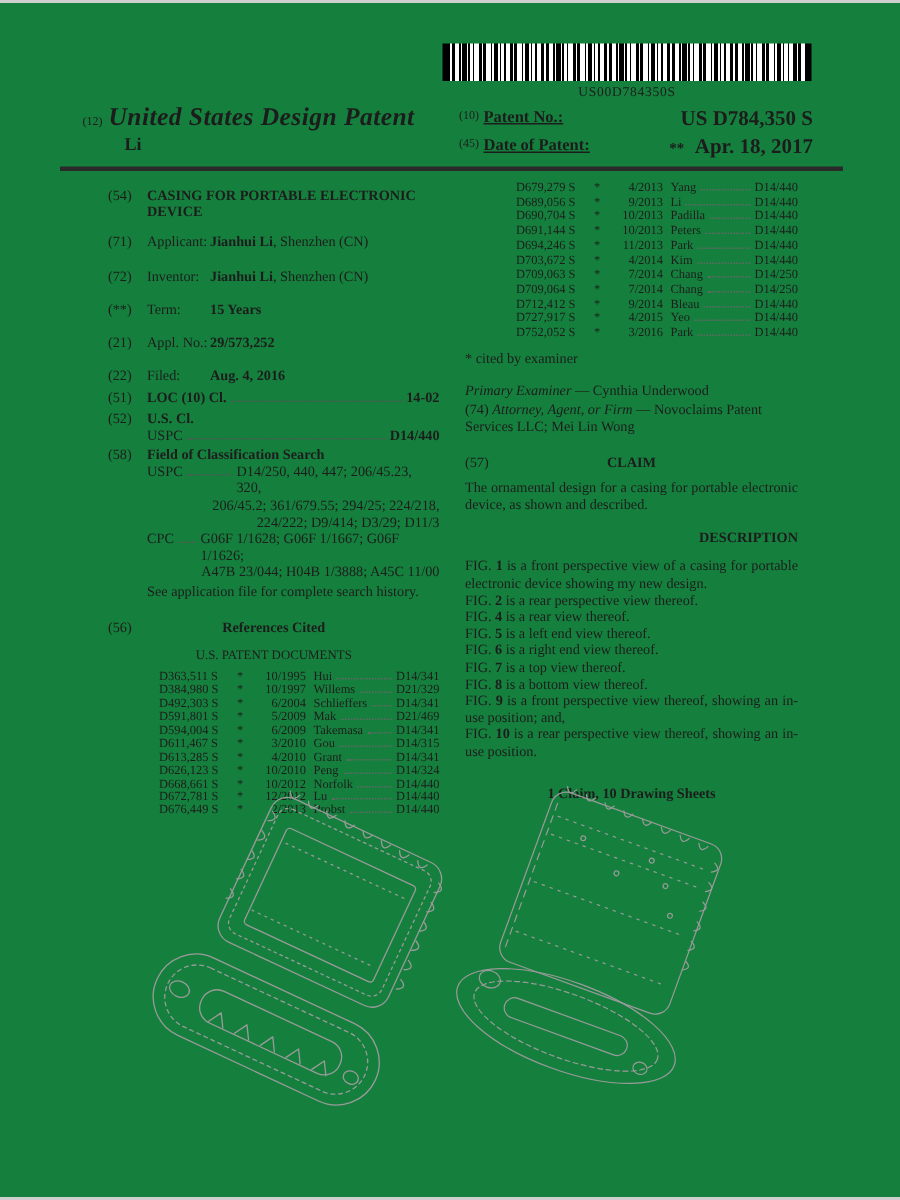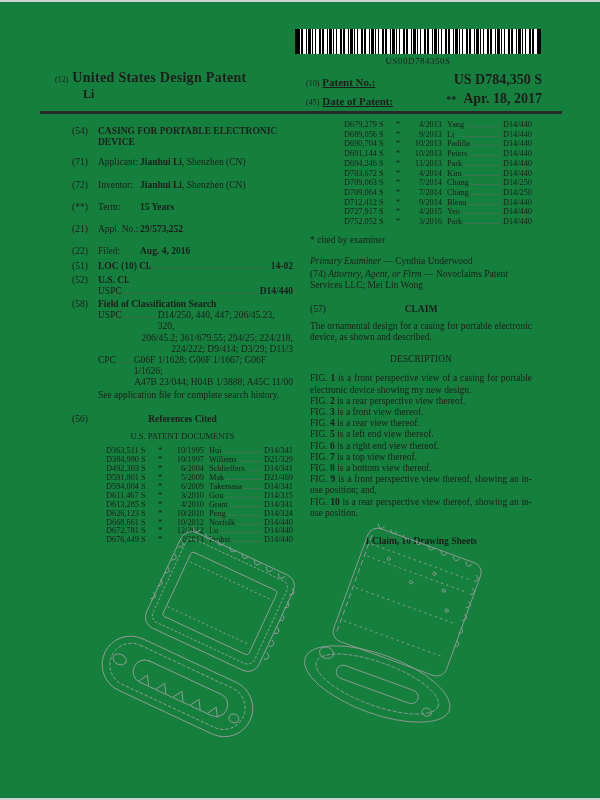--- a/index.html
+++ b/index.html
@@ -15,24 +15,24 @@
     height:25px;border-left:3px solid #000;border-right:3px solid #000;
     background:repeating-linear-gradient(90deg,
       #000 0 2px,#fff 2px 3px,#000 3px 5px,#fff 5px 8px,#000 8px 9px,
       #fff 9px 10px,#000 10px 13px,#fff 13px 14px,#000 14px 15px,
       #fff 15px 17px,#000 17px 18px,#fff 18px 21px);
   }
   .bartext{text-align:center;font-size:9px;letter-spacing:.5px;margin-top:2px;}
   
   .h-left{position:absolute;left:55px;top:66px;}
   .tag-sm{font-size:8px;}
-  .h-title{font-size:14px;font-weight:bold;letter-spacing:.3px;}
+  .h-title{font-size:17px;font-weight:bold;letter-spacing:.3px;font-style:italic;}
   .h-name{font-size:12px;font-weight:bold;margin-left:28px;margin-top:1px;}
   .h-right{position:absolute;left:306px;top:70px;width:236px;}
-  .h-row{display:flex;align-items:flex-end;margin-bottom:3px;}
+  .h-row{display:flex;align-items:flex-start;margin-bottom:3px;}
   .h-row .lbl{font-size:11px;font-weight:bold;margin-left:3px;text-decoration:underline;}
   .h-row .val{flex:1;text-align:right;font-size:14px;font-weight:bold;white-space:nowrap;}
   .h-row .stars{font-size:10px;font-weight:bold;margin-right:7px;}
   .rule{position:absolute;left:40px;top:109px;width:522px;height:3px;background:#2a2a2a;}
   
   .col{position:absolute;font-size:9.5px;line-height:11.2px;}
   .col-l{left:72px;top:124px;width:221px;}
   .col-r{left:310px;top:118px;width:222px;}
   .row{display:flex;margin-bottom:11px;}
   .row .tag{width:26px;flex:none;}
@@ -58,21 +58,21 @@
   .r-star{width:10px;flex:none;}
   .r-date{width:36px;flex:none;text-align:right;margin-right:5px;}
   .r-name{flex:none;}
   .refrow .dots{border-bottom:1px dotted #666;margin-bottom:1px;}
   .r-cls{flex:none;}
   .cited{margin:8px 0 10px 0;}
   
   .examiner{margin-bottom:2px;}
   .attorney{margin-bottom:12px;}
   .claim-text,.fig-line{text-align:justify;}
-  .desc-head{text-align:center;font-weight:normal;margin:11px 0 8px 0;}
+  .desc-head{text-align:right;font-weight:bold;margin:11px 0 8px 0;}
   .footer-line{text-align:center;font-weight:bold;margin-top:17px;}
   
   .fig{position:absolute;}
   .fig-front{left:100px;top:496px;}
   .fig-rear{left:292px;top:504px;}
   svg{display:block;}
 </style>
 </head>
 <body>
 
@@ -406,21 +406,20 @@
     <div class="claim-text">The ornamental design for a casing for portable electronic device, as shown and described.</div>
 
     <div class="desc-head">DESCRIPTION</div>
 
     <div>
 
         <div class="fig-line"><span>FIG.</span><b> 1</b><span> is a front perspective view of a casing for portable electronic device showing my new design.</span></div>
 
         <div class="fig-line"><span>FIG.</span><b> 2</b><span> is a rear perspective view thereof.</span></div>
 
-        <div class="fig-line"><span>FIG.</span><b> 3</b><span> is a front view thereof.</span></div>
 
         <div class="fig-line"><span>FIG.</span><b> 4</b><span> is a rear view thereof.</span></div>
 
         <div class="fig-line"><span>FIG.</span><b> 5</b><span> is a left end view thereof.</span></div>
 
         <div class="fig-line"><span>FIG.</span><b> 6</b><span> is a right end view thereof.</span></div>
 
         <div class="fig-line"><span>FIG.</span><b> 7</b><span> is a top view thereof.</span></div>
 
         <div class="fig-line"><span>FIG.</span><b> 8</b><span> is a bottom view thereof.</span></div>

